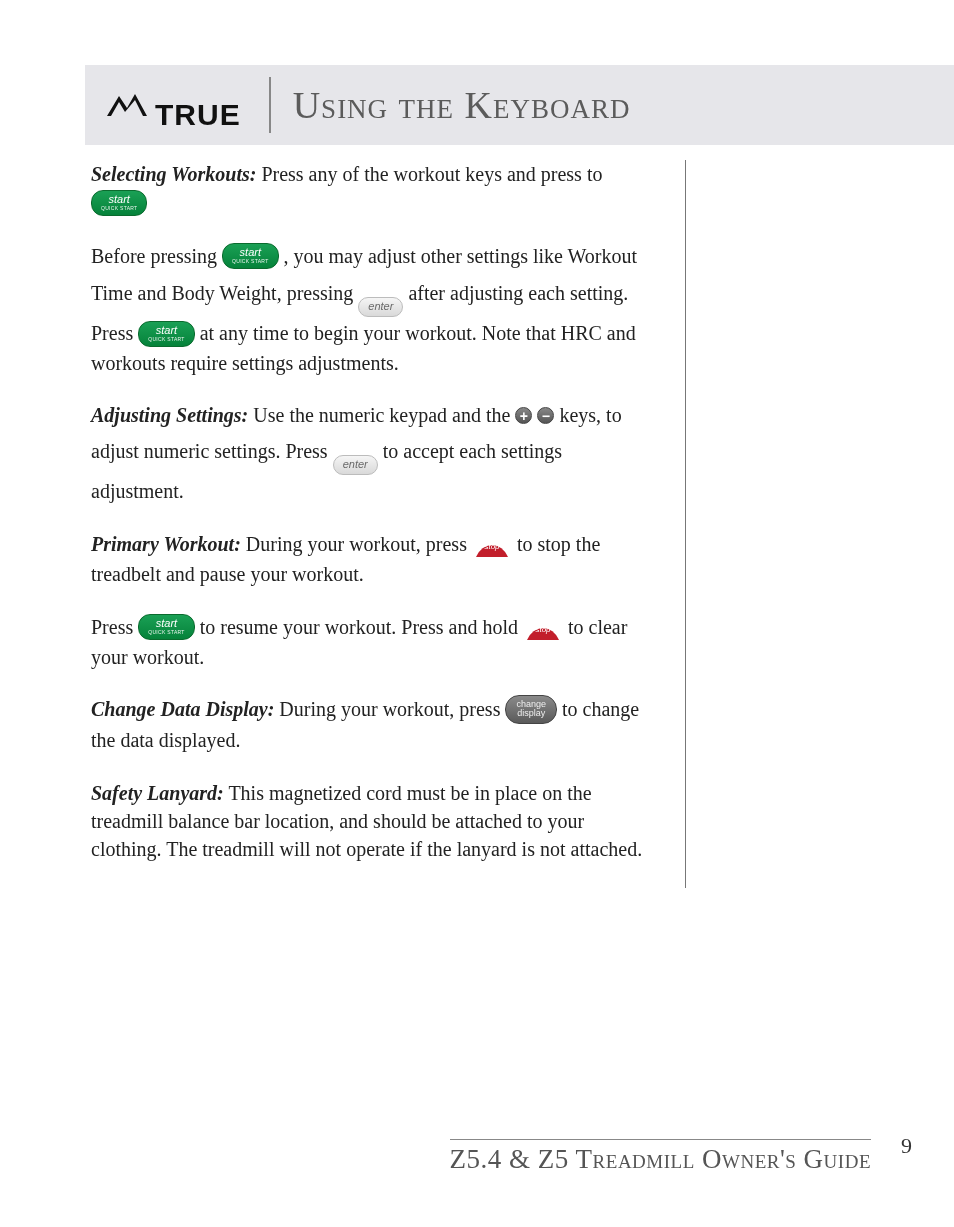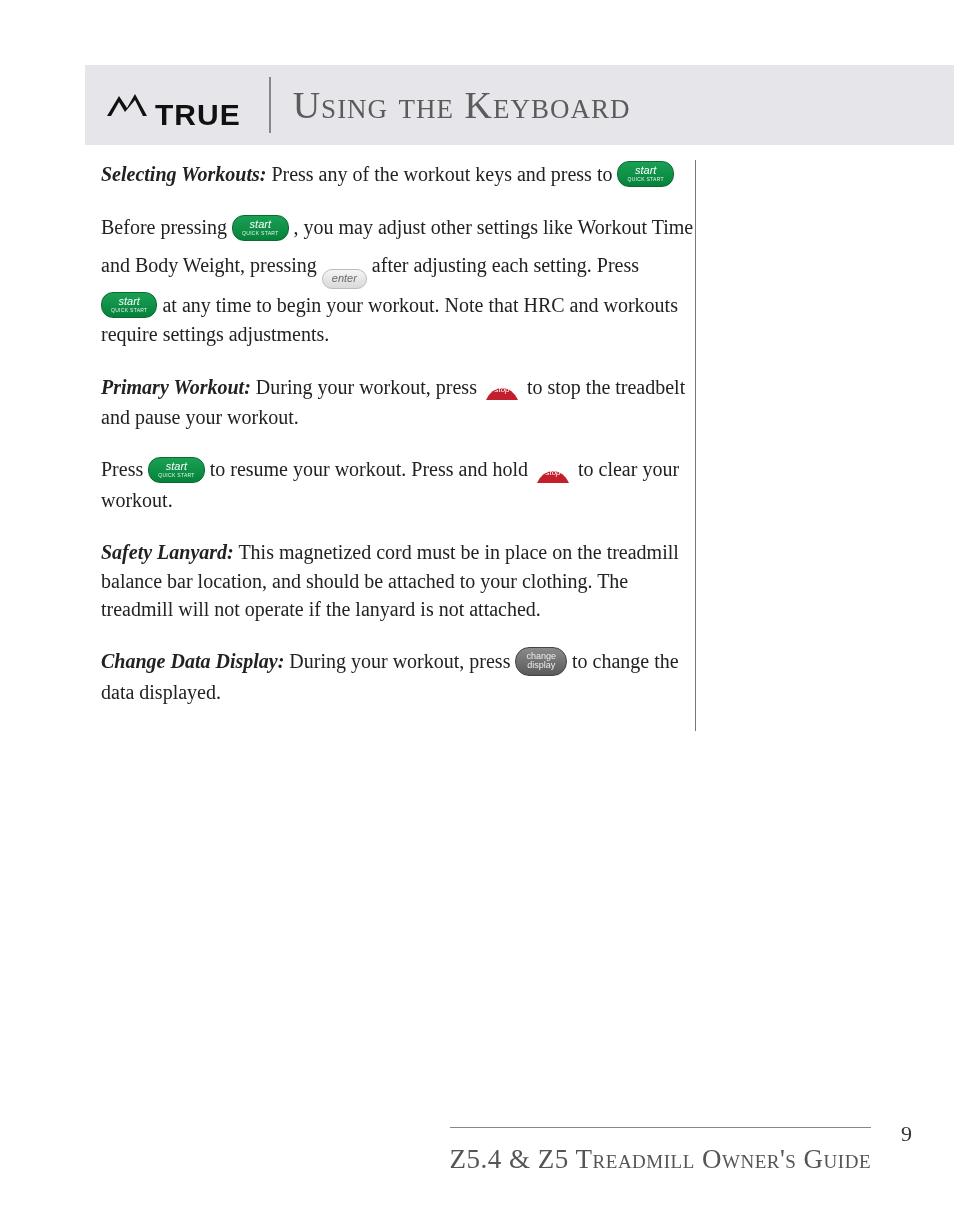--- a/index.html
+++ b/index.html
@@ -60,23 +60,24 @@
   .title-sub {
     font-variant: small-caps;
     font-size: 26px;
     color: #5b5b5b;
     letter-spacing: 1px;
     line-height: 1.0;
   }
   .content {
     position: absolute;
     top: 160px;
-    left: 101px;
+    left: 91px;
     width: 595px;
     border-right: 1px solid #777;
+    padding-right: 28px;
     font-size: 20px;
     line-height: 1.42;
     color: #222;
   }
   .content p { margin-bottom: 24px; }
   .lead { font-weight: bold; font-style: italic; }
   .btn {
     display: inline-block;
     vertical-align: middle;
     border-radius: 12px;
@@ -142,21 +143,21 @@
     left: 0;
     right: 42px;
     text-align: right;
   }
   .footer .guide {
     display: inline-block;
     font-variant: small-caps;
     font-size: 27px;
     color: #555;
     border-top: 1px solid #888;
-    padding-top: 16px;
+    padding-top: 4px;
     letter-spacing: 0.5px;
     margin-left: 17px;
   }
   .footer .pg {
     display: inline-block;
     font-size: 22px;
     color: #333;
     margin-left: 26px;
     vertical-align: top;
     position: relative;
@@ -184,20 +185,26 @@
 <div class="content">
 
   <p>
     <span class="lead">Selecting Workouts:</span><span> Press any of the workout keys and press to </span><span class="btn btn-start"><span>start</span><span class="sub">QUICK START</span></span>
   </p>
 
   <p>
     <span>Before pressing </span><span class="btn btn-start"><span>start</span><span class="sub">QUICK START</span></span><span> , you may adjust other settings like Workout Time and Body Weight, pressing </span><span class="btn btn-enter">enter</span><span> after adjusting each setting. Press </span><span class="btn btn-start"><span>start</span><span class="sub">QUICK START</span></span><span> at any time to begin your workout. Note that HRC and workouts require settings adjustments.</span>
   </p>
 
+  <p>
+    <span class="lead">Adjusting Settings:</span><span> Use the numeric keypad and the </span>
+    <span class="circ">+</span>
+    <span class="circ">−</span>
+    <span> keys, to adjust numeric settings. Press </span><span class="btn btn-enter">enter</span><span> to accept each settings adjustment.</span>
+  </p>
 
   <p>
     <span class="lead">Primary Workout:</span><span> During your workout, press </span>
     <span class="btn-stop">
       <svg viewBox="0 0 40 28" width="40" height="28">
         <path d="M4 26 A18 22 0 0 1 36 26 Z" fill="#c21e2b"></path>
         <text x="20" y="18" text-anchor="middle" fill="#fff" font-size="8" font-family="Arial" font-style="italic">stop</text>
       </svg>
     </span>
     <span> to stop the treadbelt and pause your workout.</span>
@@ -208,27 +215,27 @@
     <span class="btn-stop">
       <svg viewBox="0 0 40 28" width="40" height="28">
         <path d="M4 26 A18 22 0 0 1 36 26 Z" fill="#c21e2b"></path>
         <text x="20" y="18" text-anchor="middle" fill="#fff" font-size="8" font-family="Arial" font-style="italic">stop</text>
       </svg>
     </span>
     <span> to clear your workout.</span>
   </p>
 
   <p>
-    <span class="lead">Safety Lanyard:</span><span> This magnetized cord must be in place on the treadmill balance bar location, and should be attached to your clothing. The treadmill will not operate if the lanyard is not attached.</span>
-  </p>
-
-  <p>
     <span class="lead">Change Data Display:</span><span> During your workout, press </span>
     <span class="btn btn-change"><span>change</span><span class="line2">display</span></span>
     <span> to change the data displayed.</span>
+  </p>
+
+  <p>
+    <span class="lead">Safety Lanyard:</span><span> This magnetized cord must be in place on the treadmill balance bar location, and should be attached to your clothing. The treadmill will not operate if the lanyard is not attached.</span>
   </p>
 
 </div>
 
 <div class="footer">
   <span class="guide">Z5.4 &amp; Z5 Treadmill Owner's Guide</span>
   <span class="pg">9</span>
 </div>
 
 </body></html>

